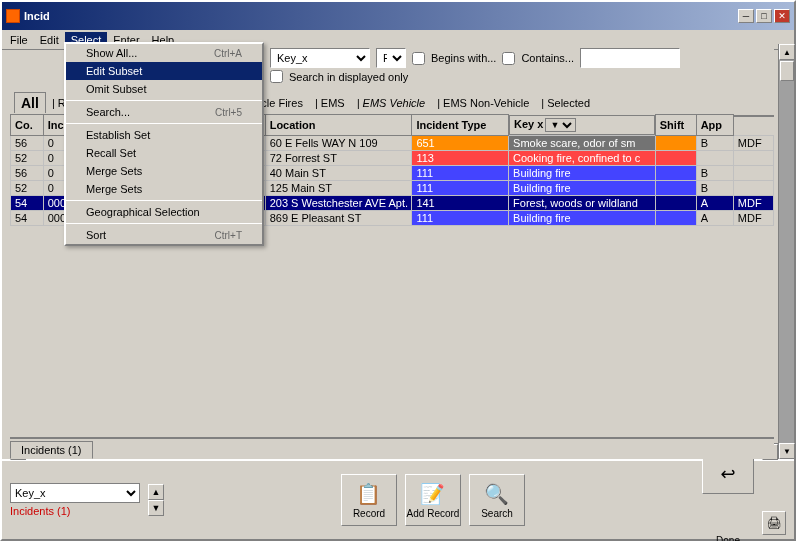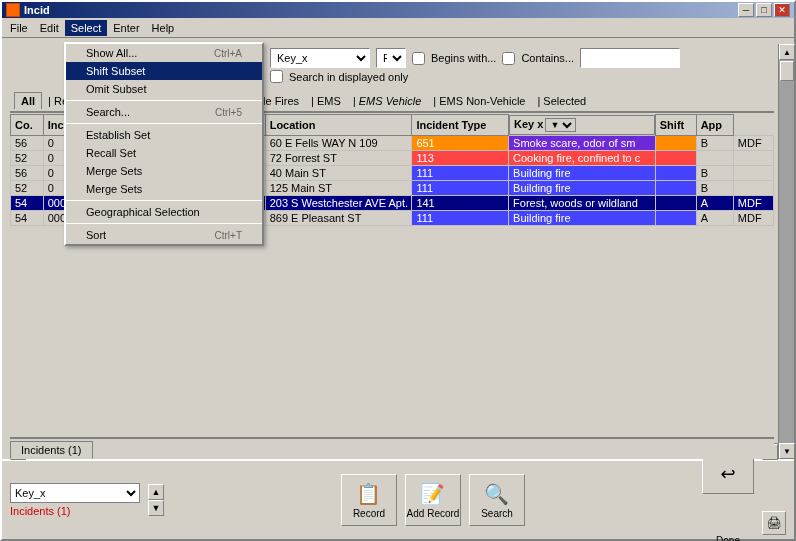--- a/index.html
+++ b/index.html
@@ -2,21 +2,21 @@
 <html><head>
   <meta charset="utf-8">
   <style>
     * { margin: 0; padding: 0; box-sizing: border-box; }
     body { width: 796px; height: 541px; overflow: hidden; font-family: 'MS Sans Serif', Arial, sans-serif; font-size: 11px; background: #d4d0c8; }
 
     
     .main-window { width: 796px; height: 541px; background: #d4d0c8; border: 2px solid #ffffff; border-right-color: #808080; border-bottom-color: #808080; position: relative; }
 
     
-    .title-bar { height: 16px; background: linear-gradient(to right, #0a246a, #a6b8d8); display: flex; align-items: center; justify-content: space-between; padding: 0 4px; }
+    .title-bar { height: 28px; background: linear-gradient(to right, #0a246a, #a6b8d8); display: flex; align-items: center; justify-content: space-between; padding: 0 4px; }
     .title-bar-text { color: white; font-weight: bold; font-size: 11px; display: flex; align-items: center; gap: 4px; }
     .title-bar-icon { width: 14px; height: 14px; background: #ff6600; border: 1px solid #cc4400; }
     .title-bar-buttons { display: flex; gap: 2px; }
     .title-btn { width: 16px; height: 14px; background: #d4d0c8; border: 1px solid; border-color: #ffffff #808080 #808080 #ffffff; display: flex; align-items: center; justify-content: center; font-size: 9px; cursor: pointer; }
     .title-btn.close-btn { background: #c0392b; color: white; }
 
     
     .menu-bar { height: 20px; background: #d4d0c8; display: flex; align-items: center; border-bottom: 1px solid #808080; padding: 0 2px; }
     .menu-item { padding: 2px 6px; font-size: 11px; cursor: pointer; position: relative; }
     .menu-item.active { background: #0a246a; color: white; }
@@ -59,21 +59,21 @@
     <div class="menu-item">Enter</div>
     <div class="menu-item">Help</div>
   </div>
 
   <div class="dropdown-menu">
     <div class="dropdown-menu-item">
       <span>Show All...</span>
       <span class="shortcut">Ctrl+A</span>
     </div>
     <div class="dropdown-menu-item active-item">
-      <span>Shift Subset</span>
+      <span>Edit Subset</span>
     </div>
     <div class="dropdown-menu-item">
       <span>Omit Subset</span>
     </div>
     <div class="dropdown-separator"></div>
     <div class="dropdown-menu-item">
       <span>Search...</span>
       <span class="shortcut">Ctrl+5</span>
     </div>
     <div class="dropdown-separator"></div>
@@ -113,21 +113,21 @@
     <input type="checkbox" style="">
     <label>Contains...</label>
     <input class="search-text" type="text" style="">
   </div>
   <div style="position: absolute; top: 66px; left: 260px; right: 20px; background: #d4d0c8; padding: 2px 8px; display: flex; align-items: center; gap: 6px; z-index: 1;">
     <input type="checkbox" style="">
     <label>Search in displayed only</label>
   </div>
 
   <div style="position: absolute; top: 88px; left: 8px; right: 20px; background: #d4d0c8; display: flex; align-items: center; padding: 2px 4px; border-bottom: 2px solid #808080; z-index: 1;">
-    <div style="padding: 2px 6px; font-size: 11px; border: 1px solid #808080; border-bottom: none; background: #d4d0c8; font-weight: bold; cursor: pointer;">All</div>
+    <div style="padding: 2px 6px; font-size: 14px; border: 1px solid #808080; border-bottom: none; background: #d4d0c8; font-weight: bold; cursor: pointer;">All</div>
     <div style="padding: 2px 6px; font-size: 11px; cursor: pointer;">| Recen</div>
     <div style="padding: 2px 6px; font-size: 11px; cursor: pointer;">| Fires</div>
     <div style="padding: 2px 6px; font-size: 11px; cursor: pointer;">| Structure Fires</div>
     <div style="padding: 2px 6px; font-size: 11px; cursor: pointer;">| Vehicle Fires</div>
     <div style="padding: 2px 6px; font-size: 11px; cursor: pointer;">| EMS</div>
     <div style="padding: 2px 6px; font-size: 11px; cursor: pointer; font-style: italic;">| EMS Vehicle</div>
     <div style="padding: 2px 6px; font-size: 11px; cursor: pointer;">| EMS Non-Vehicle</div>
     <div style="padding: 2px 6px; font-size: 11px; cursor: pointer;">| Selected</div>
   </div>
 
@@ -149,21 +149,21 @@
       </thead>
       <tbody>
         <tr style="background: #d4d0c8;">
           <td>56</td>
           <td>0</td>
           <td></td>
           <td></td>
           <td></td>
           <td>60  E Fells WAY N 109</td>
           <td style="background: #ff8c00; color: white;">651</td>
-          <td style="background: #6d28d9; color: white;">Smoke scare, odor of sm</td>
+          <td style="background: #737373; color: white;">Smoke scare, odor of sm</td>
           <td style="background: #ff8c00; color: white;"></td>
           <td>B</td>
           <td>MDF</td>
         </tr>
         <tr style="background: #d4d0c8;">
           <td>52</td>
           <td>0</td>
           <td></td>
             <td></td>
             <td></td>

